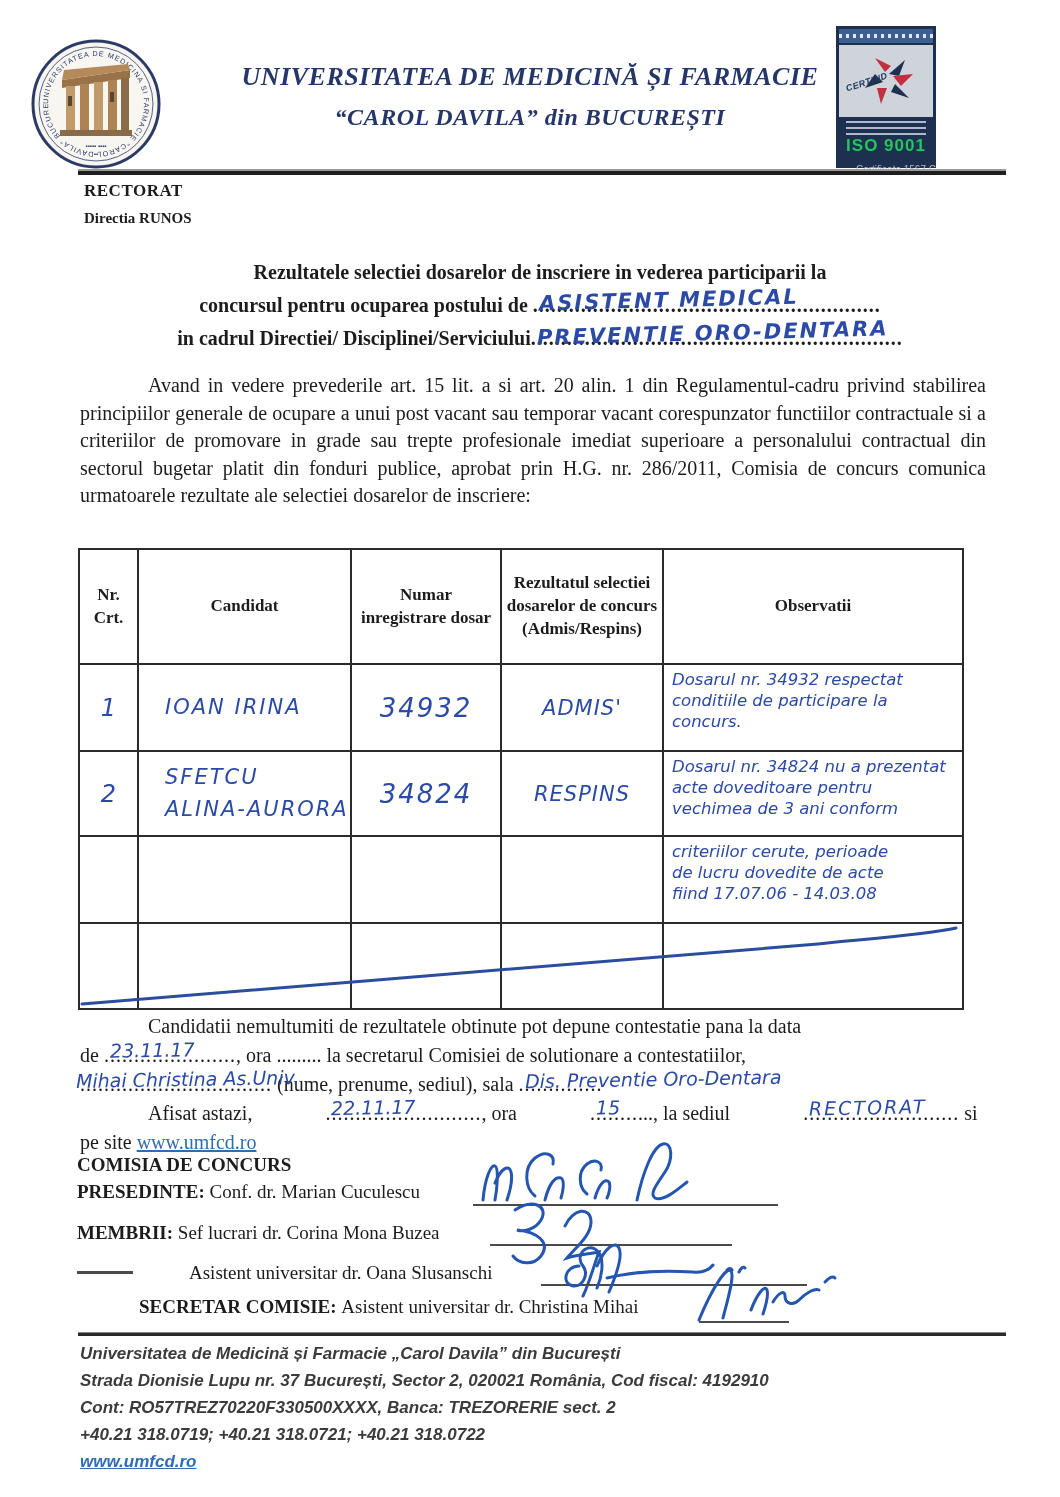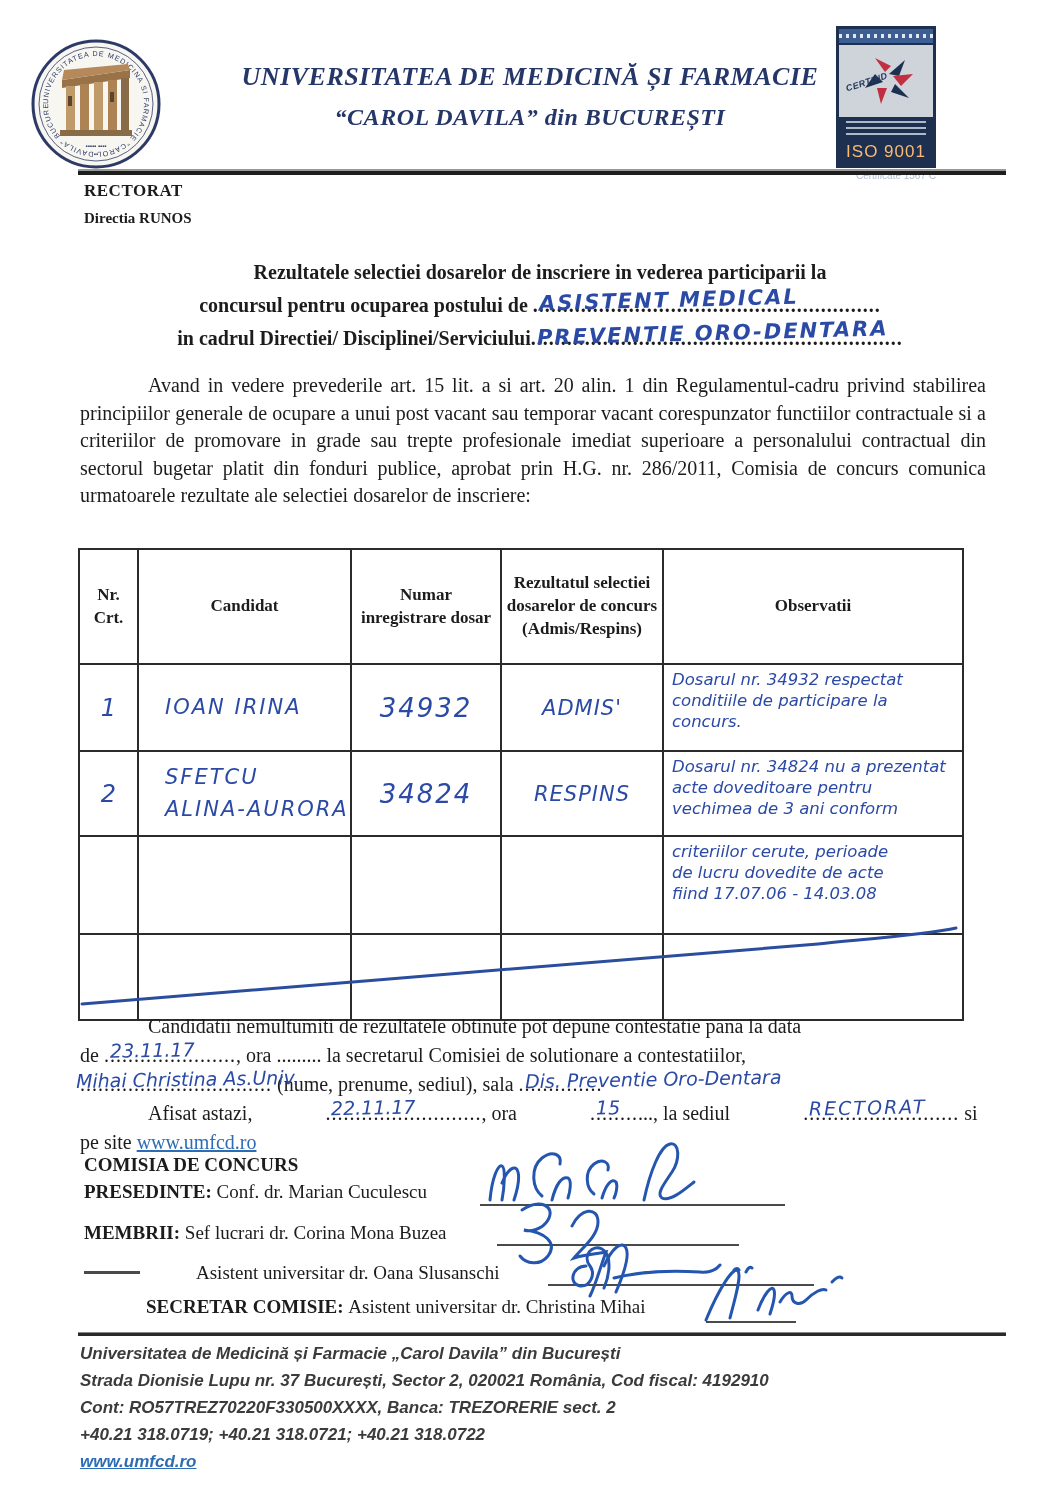--- a/index.html
+++ b/index.html
@@ -16,21 +16,21 @@
              font-family:"Liberation Sans","DejaVu Sans",sans-serif;}
   .iso-top{height:14px;margin:3px 3px 0 3px;background:#3c5e93;
            background-image:repeating-linear-gradient(90deg,rgba(255,255,255,.85) 0 3px,rgba(255,255,255,0) 3px 7px);
            background-size:auto 4px;background-position:center;background-repeat:repeat-x;}
   .iso-mid{height:72px;margin:2px 3px;background:#cfd4da;position:relative;}
   .iso-mid svg{position:absolute;left:12px;top:2px;}
   .iso-logo-text{position:absolute;left:6px;top:32px;font-size:9px;font-weight:bold;font-style:italic;
                  color:#23395f;transform:rotate(-18deg);letter-spacing:.5px;}
   .iso-lines{height:16px;margin:2px 10px 0 10px;
              background-image:repeating-linear-gradient(0deg,rgba(190,200,215,.9) 0 2px,rgba(190,200,215,0) 2px 6px);}
-  .iso-standard{color:#fdba74;font-size:17px;font-weight:normal;text-align:center;letter-spacing:1px;margin-top:7px;}
+  .iso-standard{color:#22c55e;font-size:17px;font-weight:bold;text-align:center;letter-spacing:1px;margin-top:1px;}
   .iso-cert{color:#aebdd2;font-size:10px;text-align:right;margin-top:8px;}
 
   .rule{position:absolute;left:78px;top:169px;width:928px;height:6px;
         background:linear-gradient(#999 0 2px,#1e1e1e 2px 6px);}
   .dept{position:absolute;left:84px;top:181px;font-weight:bold;}
   .dept .d1{font-size:17px;letter-spacing:.5px;}
   .dept .d2{font-size:15px;margin-top:9px;}
 
   
   .hw{font-family:"DejaVu Sans",sans-serif;font-style:italic;color:#2b4aa5;}
@@ -61,21 +61,21 @@
   .strike-svg{position:absolute;left:0px;top:374px;pointer-events:none;}
 
   
   .contest{position:absolute;left:80px;top:1012px;width:908px;font-size:20px;line-height:29px;}
   .contest .jl{text-align:justify;text-indent:68px;}
   .contest .over{font-size:19px;transform:rotate(-1deg);}
   .contest .name-line{position:relative;}
   a.link,.link{color:#2e6db4;text-decoration:underline;cursor:pointer;}
 
   
-  .commission{position:absolute;left:84px;top:1154px;width:920px;height:180px;font-size:19px;}
+  .commission{position:absolute;left:77px;top:1154px;width:920px;height:180px;font-size:19px;}
   .commission .abs{position:absolute;}
   .commission .bold{font-weight:bold;}
   .sig-underline{position:absolute;height:2px;background:#4a4a4a;}
   .sig{position:absolute;pointer-events:none;}
   .sig path{fill:none;stroke:#2456b0;stroke-width:3;stroke-linecap:round;}
 
   .sep{position:absolute;left:78px;top:1332px;width:928px;height:4px;
        background:linear-gradient(#888 0 1px,#2a2a2a 1px 4px);}
 
   
@@ -191,21 +191,21 @@
       <tr style="height:85px">
         <td class="c-nr hw">2</td>
         <td class="c-cand hw hw-caps">SFETCU
 ALINA-AURORA</td>
         <td class="c-num hw">34824</td>
         <td class="c-rez hw">RESPINS</td>
         <td class="c-obs hw">Dosarul nr. 34824 nu a prezentat
 acte doveditoare pentru
 vechimea de 3 ani conform</td>
       </tr>
-      <tr style="height:98px">
+      <tr style="height:87px">
         <td class="c-nr"></td>
         <td class="c-cand"></td>
         <td class="c-num"></td>
         <td class="c-rez"></td>
         <td class="c-obs hw">criteriilor cerute, perioade
 de lucru dovedite de acte
 fiind 17.07.06 - 14.03.08</td>
       </tr>
       <tr style="height:86px">
         <td class="c-nr"></td>

